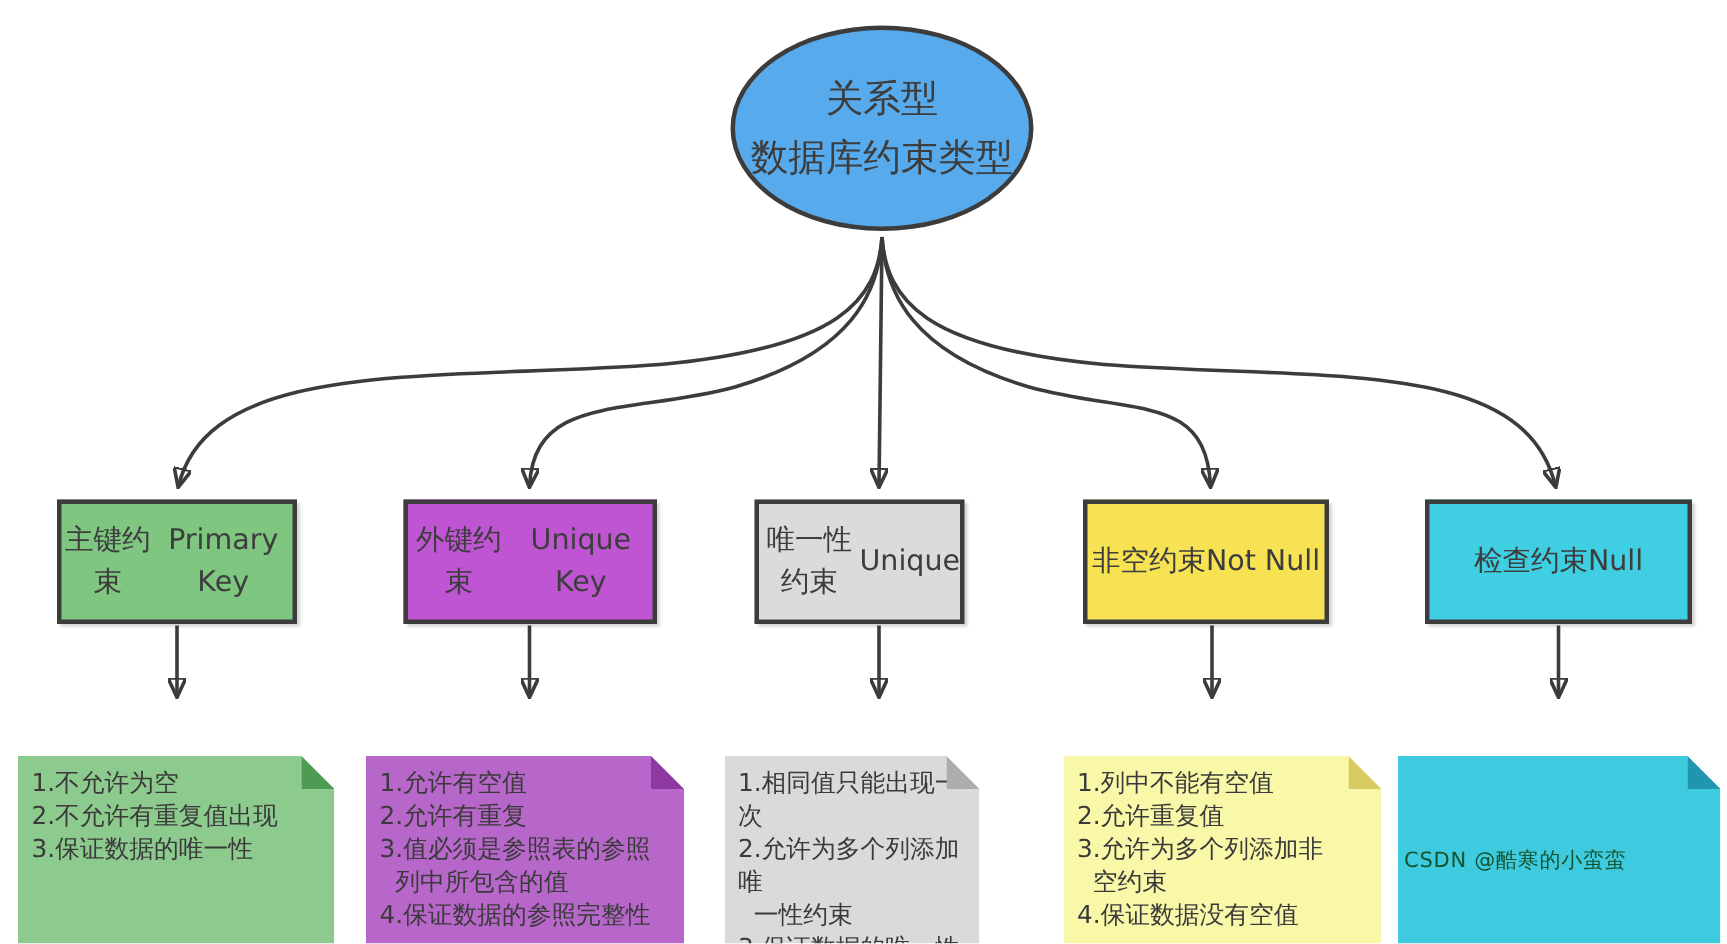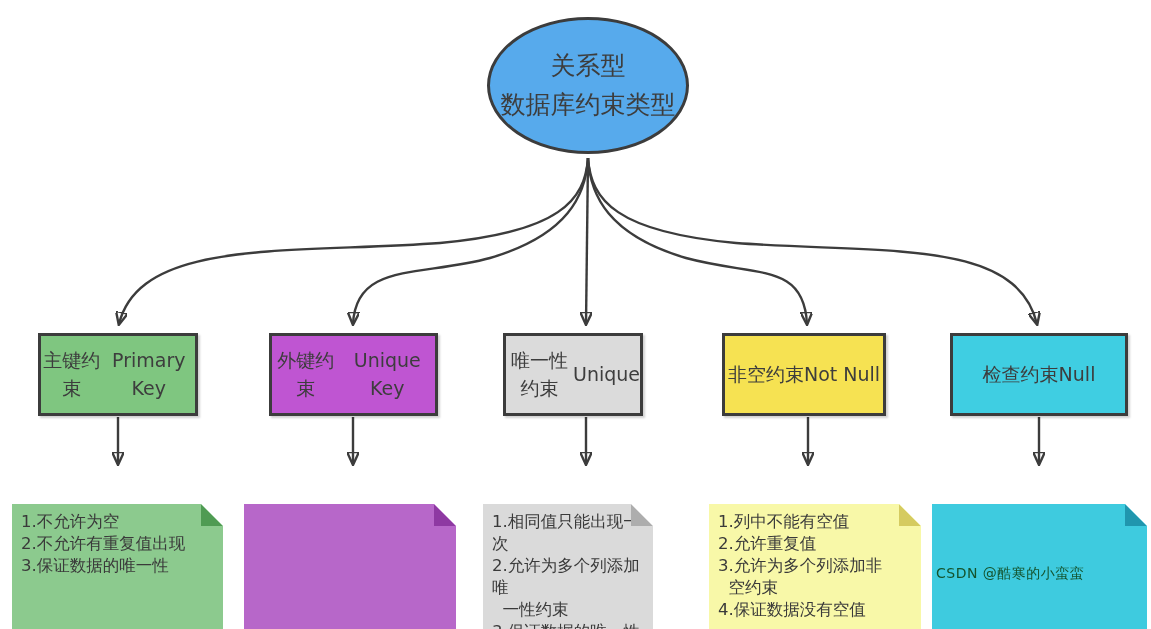--- a/index.html
+++ b/index.html
@@ -123,20 +123,25 @@
         <path d="M0 0 L22 22 L0 22 Z"></path>
       </svg>
     <div class="note-text">1.不允许为空
 2.不允许有重复值出现
 3.保证数据的唯一性</div>
   </div>
   <div class="note" id="note-1" style="--c: #B767C9; --f: #8E39A2;">
     <svg class="fold" viewBox="0 0 22 22">
         <path d="M0 0 L22 22 L0 22 Z"></path>
       </svg>
+    <div class="note-text">1.允许有空值
+2.允许有重复
+3.值必须是参照表的参照
+  列中所包含的值
+4.保证数据的参照完整性</div>
   </div>
   <div class="note" id="note-2" style="--c: #DADADA; --f: #ADADAD;">
     <svg class="fold" viewBox="0 0 22 22">
         <path d="M0 0 L22 22 L0 22 Z"></path>
       </svg>
     <div class="note-text">1.相同值只能出现一次
 2.允许为多个列添加唯
   一性约束
 3.保证数据的唯一性</div>
   </div>

